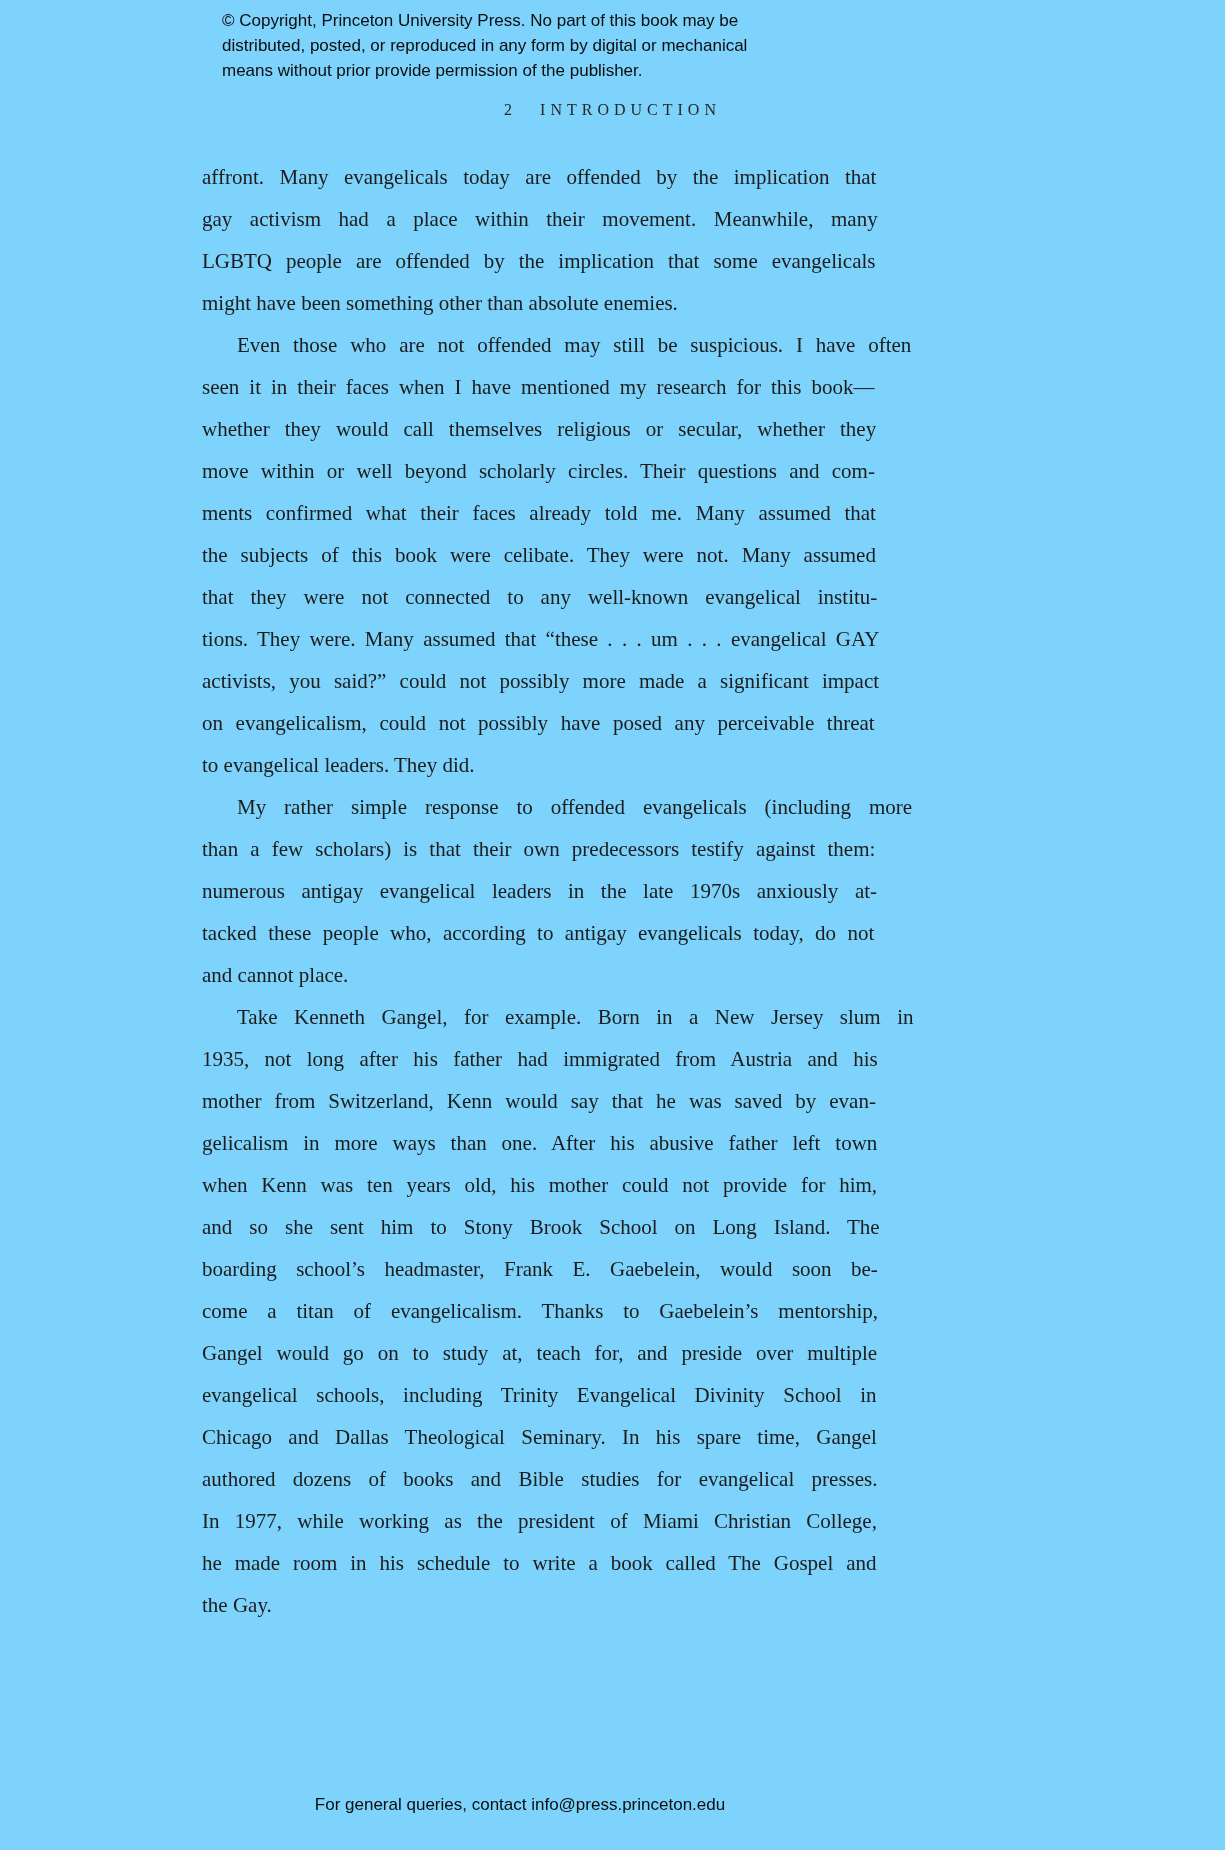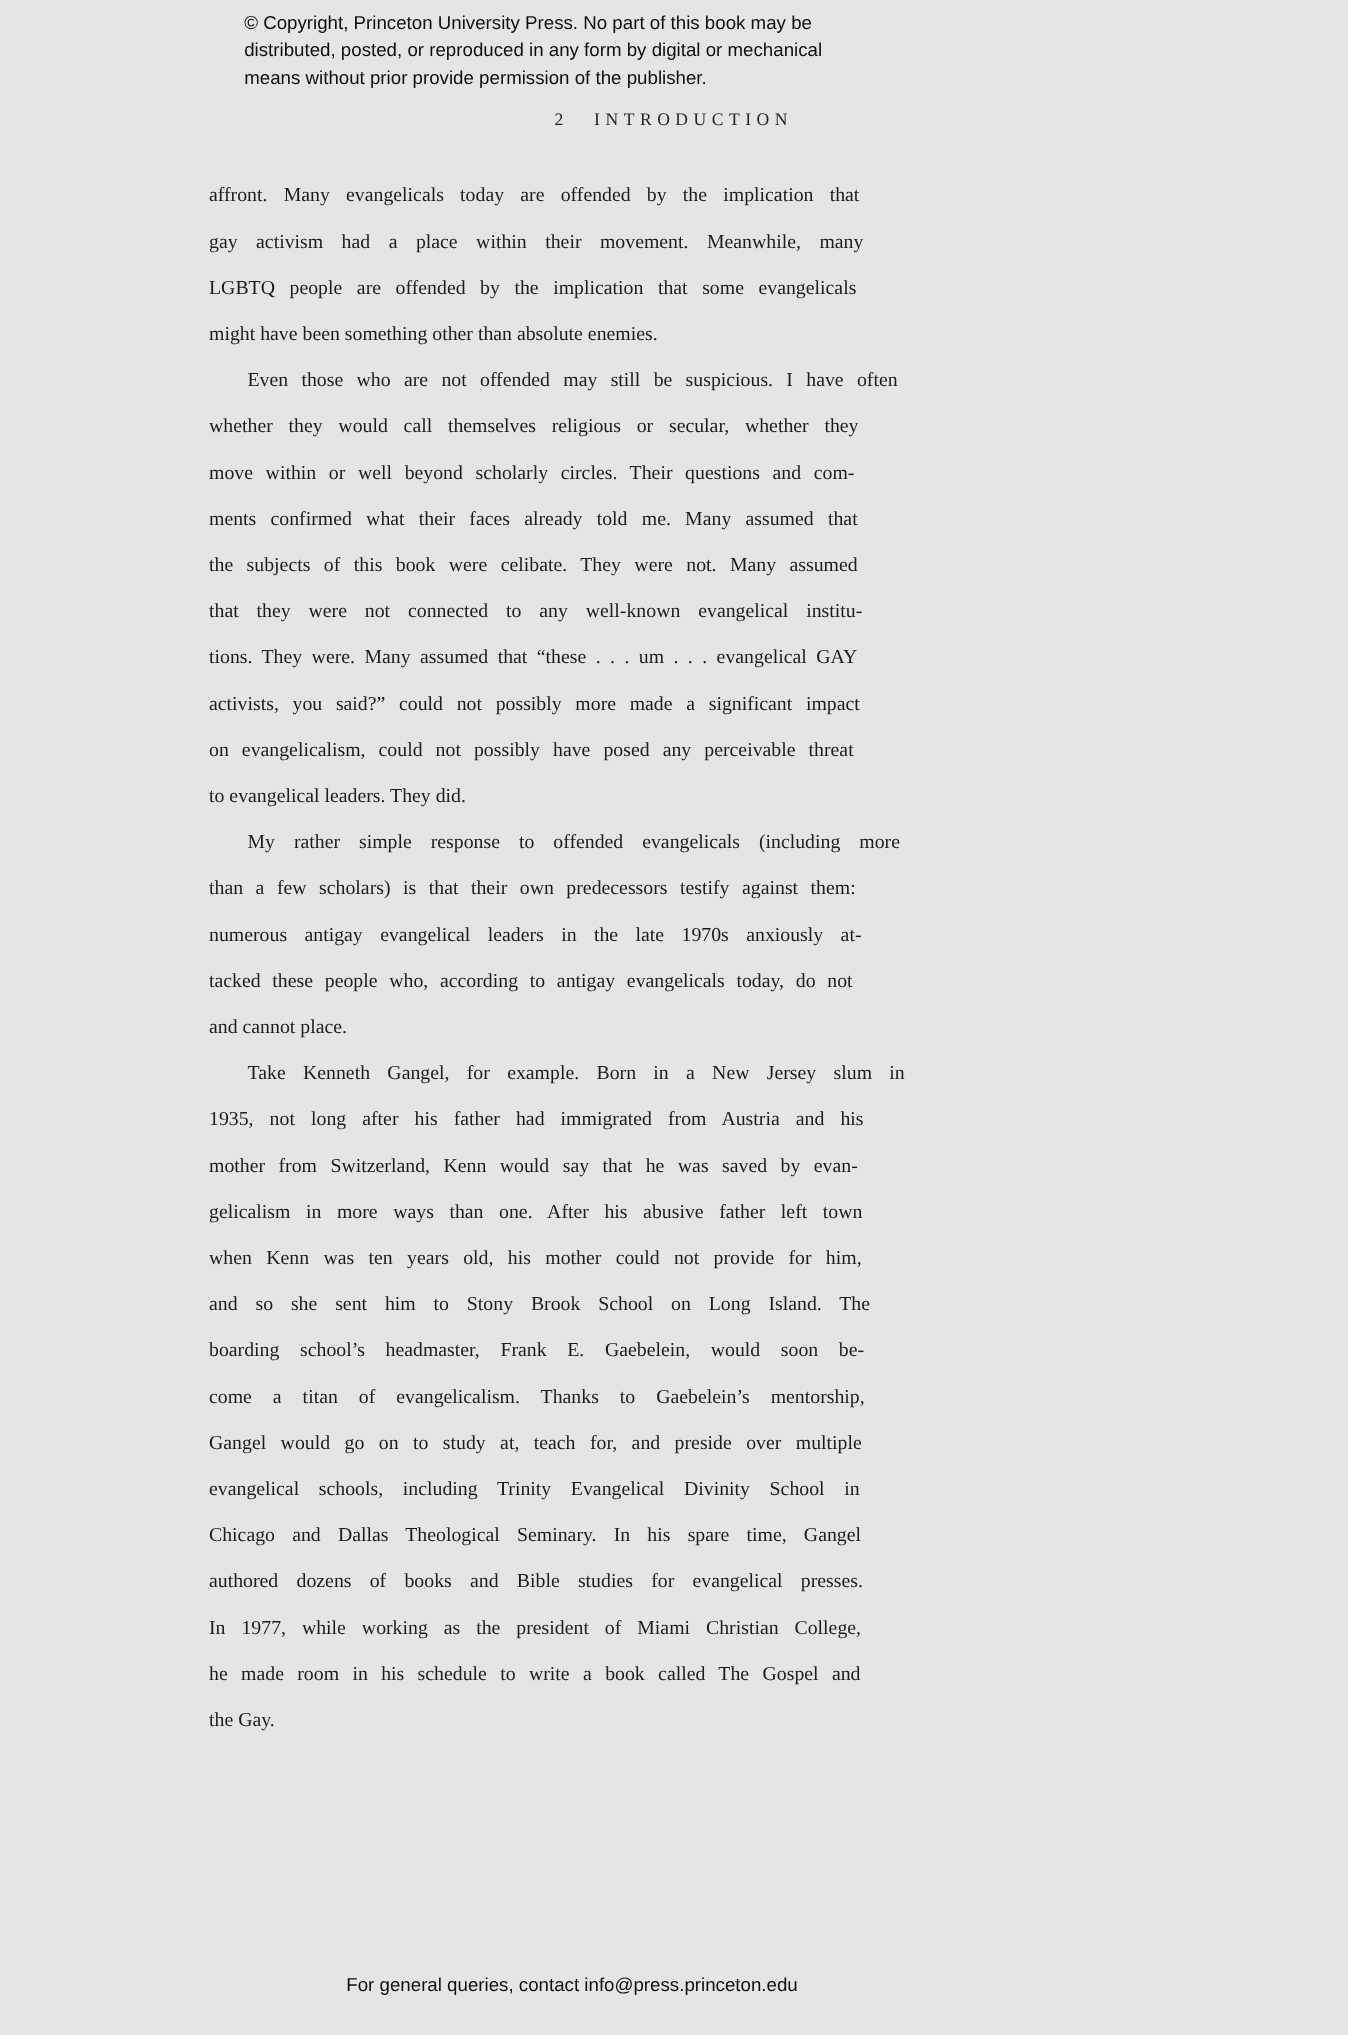--- a/index.html
+++ b/index.html
@@ -5,38 +5,38 @@
 <style>
   html, body { margin: 0; padding: 0; }
   body {
     width: 1225px; height: 1850px;
     background: #ffffff;
     font-family: "Liberation Serif", serif;
     color: #1a1a1a;
     position: relative;
     overflow: hidden;
   }
-  .page { position: absolute; inset: 0; background: #e5e5e5; }
+  .page { position: absolute; inset: 0; background: #7dd3fc; }
 
   .copyright {
     position: absolute; left: 222px; top: 8px;
     font-family: "Liberation Sans", sans-serif;
     font-size: 17px; line-height: 25px; color: #0d0d0d;
   }
 
   .running-head {
     position: absolute; top: 101px; left: 0; width: 1225px;
     text-align: center; font-size: 16px; color: #262626;
   }
   .running-head .pagenum { letter-spacing: 2px; margin-right: 26px; }
   .running-head .rh-title { letter-spacing: 5px; }
 
   .body-text {
-    position: absolute; left: 190px; top: 156px; width: 716px;
-    font-size: 18px; line-height: 42px; color: #1c1c1c;
+    position: absolute; left: 202px; top: 156px; width: 716px;
+    font-size: 21px; line-height: 42px; color: #1c1c1c;
   }
   .line { height: 42px; white-space: nowrap; overflow: visible; }
   .indent-spacer { display: inline-block; width: 35px; }
   .italic { }
 
   .footer {
     position: absolute; top: 1795px; left: 0; width: 1040px;
     text-align: center;
     font-family: "Liberation Sans", sans-serif;
     font-size: 17px; color: #0d0d0d;
@@ -59,20 +59,21 @@
 
   <div class="body-text">
       <div>
         <div class="line" style="word-spacing: 10.2257px;"><span>affront. Many evangelicals today are offended by the implication that</span></div>
         <div class="line" style="word-spacing: 12.283px;"><span>gay activism had a place within their movement. Meanwhile, many</span></div>
         <div class="line" style="word-spacing: 8.72049px;"><span>LGBTQ people are offended by the implication that some evangelicals</span></div>
         <div class="line last"><span>might have been something other than absolute enemies.</span></div>
       </div>
       <div>
         <div class="line" style="word-spacing: 7.57812px;"><span class="indent-spacer"></span><span>Even those who are not offended may still be suspicious. I have often</span></div>
+        <div class="line" style="word-spacing: 4.75601px;"><span>seen it in their faces when I have mentioned my research for this book—</span></div>
         <div class="line" style="word-spacing: 9.81597px;"><span>whether they would call themselves religious or secular, whether they</span></div>
         <div class="line" style="word-spacing: 6.96875px;"><span>move within or well beyond scholarly circles. Their questions and com-</span></div>
         <div class="line" style="word-spacing: 8.43281px;"><span>ments confirmed what their faces already told me. Many assumed that</span></div>
         <div class="line" style="word-spacing: 7.70028px;"><span>the subjects of this book were celibate. They were not. Many assumed</span></div>
         <div class="line" style="word-spacing: 11.7292px;"><span>that they were not connected to any well-known evangelical institu-</span></div>
         <div class="line" style="word-spacing: 4.0625px;"><span>tions. They were. Many assumed that “these . . . um . . . evangelical </span><span class="italic">GAY</span></div>
         <div class="line" style="word-spacing: 7.92656px;"><span>activists, you said?” could not possibly more made a significant impact</span></div>
         <div class="line" style="word-spacing: 7.35417px;"><span>on evangelicalism, could not possibly have posed any perceivable threat</span></div>
         <div class="line last"><span>to evangelical leaders. They did.</span></div>
       </div>

